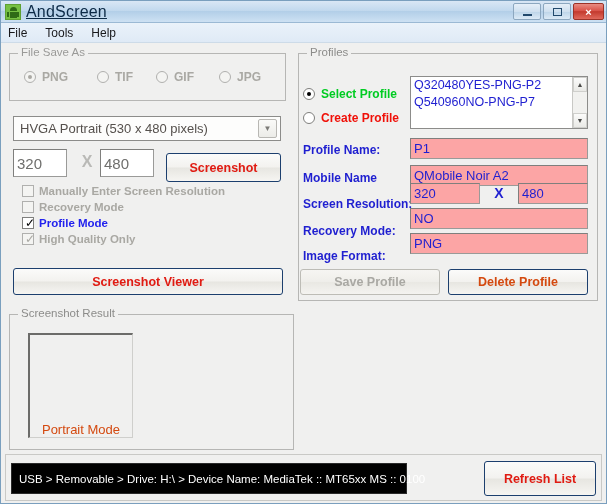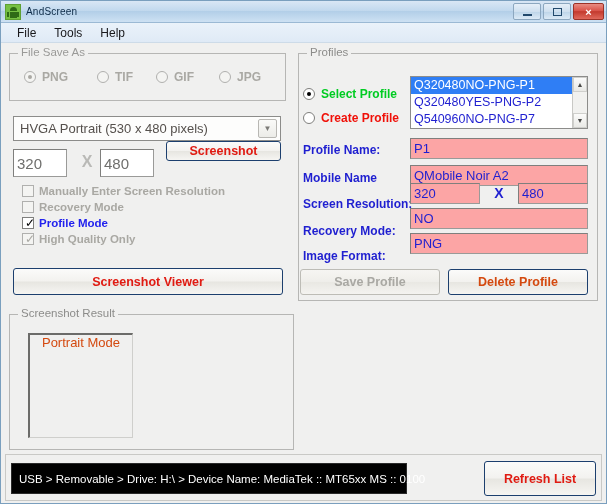--- a/index.html
+++ b/index.html
@@ -33,21 +33,21 @@
     position: absolute; left: 4px; top: 2px; width: 7px; height: 4px;
     background: #2f6b16; border-radius: 4px 4px 0 0;
   }
   #appicon .body {
     position: absolute; left: 4px; top: 7px; width: 7px; height: 6px;
     background: #2f6b16;
   }
   #appicon .arml { position: absolute; left: 1px; top: 7px; width: 2px; height: 5px; background: #2f6b16; }
   #appicon .armr { position: absolute; right: 1px; top: 7px; width: 2px; height: 5px; background: #2f6b16; }
   #apptitle {
-    font-size: 10px; color: #0c2a46; letter-spacing: .2px;
+    font-size: 16px; color: #0c2a46; letter-spacing: .2px; text-decoration: underline;
   }
   .wbtns { position: absolute; right: 2px; top: 2px; display: flex; gap: 2px; }
   .wbtn {
     width: 28px; height: 17px; border: 1px solid #8ca7bf; border-radius: 2px;
     background: linear-gradient(to bottom, #e6eff8 0%, #cfe0ef 50%, #bcd4e8 51%, #dceaf6 100%);
     display: flex; align-items: center; justify-content: center;
     font-size: 9px; color: #22496c;
   }
   .wbtn.close {
     width: 31px;
@@ -55,21 +55,21 @@
     border: 1px solid #9b3228; color: #fff; font-size: 11px; font-weight: bold;
   }
   .wglyph-min { display:block; width: 9px; height: 2px; background: #22496c; margin-top: 6px; }
   .wglyph-max { display:block; width: 9px; height: 8px; border: 1px solid #22496c; }
 
   
   #menubar {
     position: absolute; left: 0; top: 22px; width: 605px; height: 20px;
     background: linear-gradient(to bottom, #eaf2fa 0%, #dfeaf6 100%);
     border-bottom: 1px solid #cddbe8;
-    display: flex; align-items: center; padding-left: 16px;
+    display: flex; align-items: center; padding-left: 7px;
   }
   .menuitem {
     font-size: 12px; color: #19191c; padding: 2px 9px 2px 0; margin-right: 9px;
   }
 
   
   .group {
     position: absolute;
     border: 1px solid #b6b6b4;
     background: transparent;
@@ -237,21 +237,21 @@
 
   <div id="combo">
     <div class="cval">HVGA Portrait (530 x 480 pixels)</div>
     <div class="carrow">▼</div>
   </div>
 
   <div class="field disabled" style="left:12px; top:148px; width:54px; height:28px; font-size:15px;">320</div>
   <div style="position:absolute; left:76px; top:152px; width:20px; text-align:center; font-size:16px; font-weight:bold; color:#b9b9b6;">X</div>
   <div class="field disabled" style="left:99px; top:148px; width:54px; height:28px; font-size:15px;">480</div>
 
-  <div class="btn" style="left:165px; top:140px; width:115px; height:20px;">Screenshot</div>
+  <div class="btn" style="left:165px; top:152px; width:115px; height:29px;">Screenshot</div>
 
   <div class="cbrow" style="left:13px; top:184px;">
     <span class="cbox dis"></span>
     <span class="cblabel" style="color:#a9a8a3;">Manually Enter Screen Resolution</span>
   </div>
   <div class="cbrow" style="left:13px; top:200px;">
     <span class="cbox dis"></span>
     <span class="cblabel" style="color:#a9a8a3;">Recovery Mode</span>
   </div>
   <div class="cbrow" style="left:13px; top:216px;">
@@ -268,42 +268,41 @@
   </div>
 
   <div class="btn" style="left:12px; top:267px; width:270px; height:27px;">Screenshot Viewer</div>
 
   <div class="group" style="left:8px; top:313px; width:285px; height:136px;">
     <div class="glabel">Screenshot Result</div>
   </div>
   <div style="position:absolute; left:27px; top:332px; width:105px; height:105px; background:#f0f0ef;
               border-top:2px solid #6b6b69; border-left:2px solid #6b6b69;
               border-right:1px solid #cfcfcc; border-bottom:1px solid #cfcfcc;
-              display:flex; align-items:flex-start; justify-content:center;">
+              display:flex; align-items:flex-end; justify-content:center;">
     <span style="font-size:13px; color:#d4490f;">Portrait Mode</span>
   </div>
 
   <div class="group" style="left:297px; top:52px; width:300px; height:248px;">
     <div class="glabel">Profiles</div>
   </div>
 
   <div class="radrow" style="left:302px; top:86px;">
     <span class="radio">
         <span class="dot"></span>
       </span>
     <span class="radlabel" style="color:#00cc22;">Select Profile</span>
   </div>
   <div class="radrow" style="left:302px; top:110px;">
     <span class="radio"></span>
     <span class="radlabel" style="color:#f01008;">Create Profile</span>
   </div>
 
   <div id="listbox">
     <div id="listitems">
-      <div class="litem sel">Q320480NO-PNG-P1</div>
       <div class="litem">Q320480YES-PNG-P2</div>
       <div class="litem">Q540960NO-PNG-P7</div>
     </div>
     <div id="lscroll">
       <div class="sarrow">▲</div>
       <div class="sarrow">▼</div>
     </div>
   </div>
 
   <div class="flabel" style="left:302px; top:142px;">Profile Name:</div>

